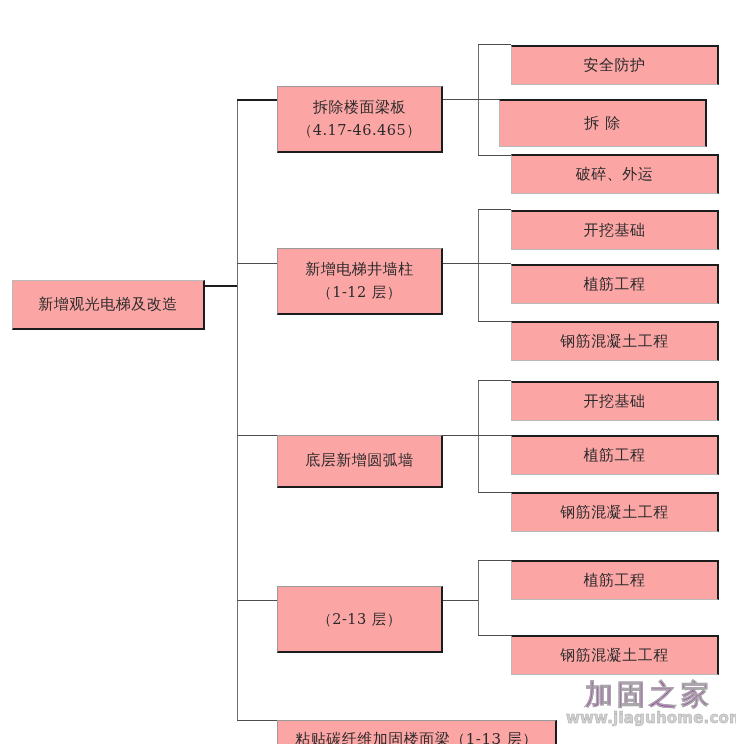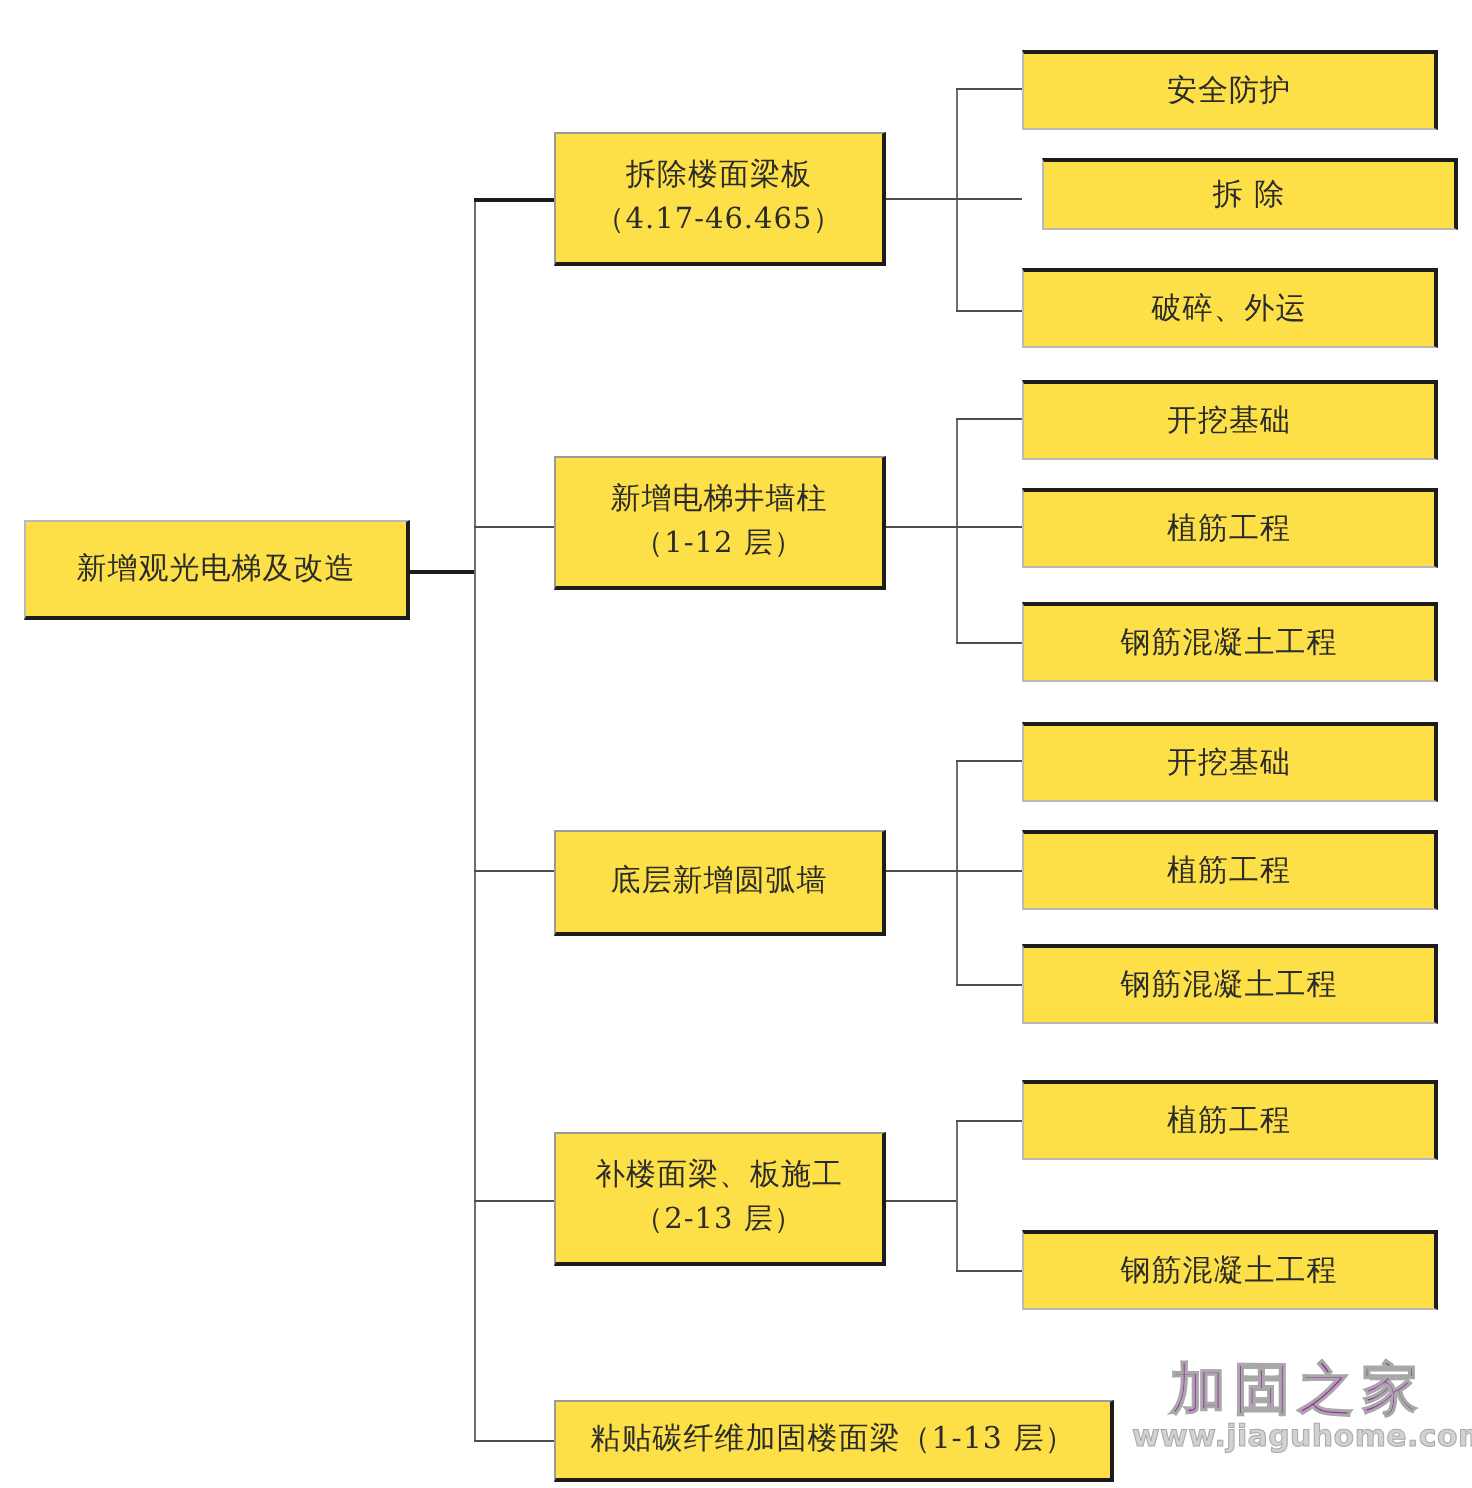--- a/index.html
+++ b/index.html
@@ -13,35 +13,36 @@
     height: 744px;
     background: #ffffff;
     font-family: "DejaVu Serif", "Liberation Serif", serif;
     overflow: hidden;
   }
 
   
   .node {
     position: absolute;
     box-sizing: border-box;
-    background: #fde047;
+    background: #fca5a5;
     border-top: 2px solid #1c1c1c;
     border-right: 2px solid #1c1c1c;
     border-bottom: 1px solid #b9b9b9;
     border-left: 1px solid #b9b9b9;
     display: flex;
     flex-direction: column;
     align-items: center;
     justify-content: center;
     text-align: center;
     color: #2b2b2b;
     font-size: 15px;
     line-height: 1.55;
     letter-spacing: 0.5px;
     white-space: nowrap;
+    margin-top: 20px;
   }
   .node.root {
     border-top: 1px solid #b9b9b9;
     border-left: 1px solid #b9b9b9;
     border-right: 2px solid #1c1c1c;
     border-bottom: 2px solid #1c1c1c;
     justify-content: center;
   }
   .node.lvl2 {
     border-top: 1px solid #9a9a9a;
@@ -115,21 +116,21 @@
 
   <div class="hline" style="left:443px; top:99px; width:36px;"></div>
   <div class="vline" style="left:478px; top:44px; height:111px;"></div>
 
   <div class="hline" style="left:478px; top:44px; width:33px;"></div>
   <div class="node" style="left:511px; top:25px; width:208px; height:40px;">
     <span class="l1">安全防护</span>
   </div>
 
   <div class="hline" style="left:478px; top:99px; width:33px;"></div>
-  <div class="node" style="left:521px; top:79px; width:208px; height:36px;">
+  <div class="node" style="left:499px; top:79px; width:208px; height:48px;">
     <span class="l1">拆  除</span>
   </div>
 
   <div class="hline" style="left:478px; top:155px; width:33px;"></div>
   <div class="node" style="left:511px; top:134px; width:208px; height:40px;">
     <span class="l1">破碎、外运</span>
   </div>
 
   <div class="hline" style="left:237px; top:263px; width:41px;"></div>
   <div class="node lvl2" style="left:277px; top:228px; width:166px; height:67px;">
@@ -171,21 +172,20 @@
     <span class="l1">植筋工程</span>
   </div>
 
   <div class="hline" style="left:478px; top:492px; width:33px;"></div>
   <div class="node" style="left:511px; top:472px; width:208px; height:40px;">
     <span class="l1">钢筋混凝土工程</span>
   </div>
 
   <div class="hline" style="left:237px; top:600px; width:41px;"></div>
   <div class="node lvl2" style="left:277px; top:566px; width:166px; height:67px;">
-    <span class="l1">补楼面梁、板施工</span>
     <span class="l2">（2-13 层）</span>
   </div>
   <div class="hline" style="left:443px; top:600px; width:36px;"></div>
   <div class="vline" style="left:478px; top:560px; height:75px;"></div>
 
   <div class="hline" style="left:478px; top:560px; width:33px;"></div>
   <div class="node" style="left:511px; top:540px; width:208px; height:40px;">
     <span class="l1">植筋工程</span>
   </div>
 

